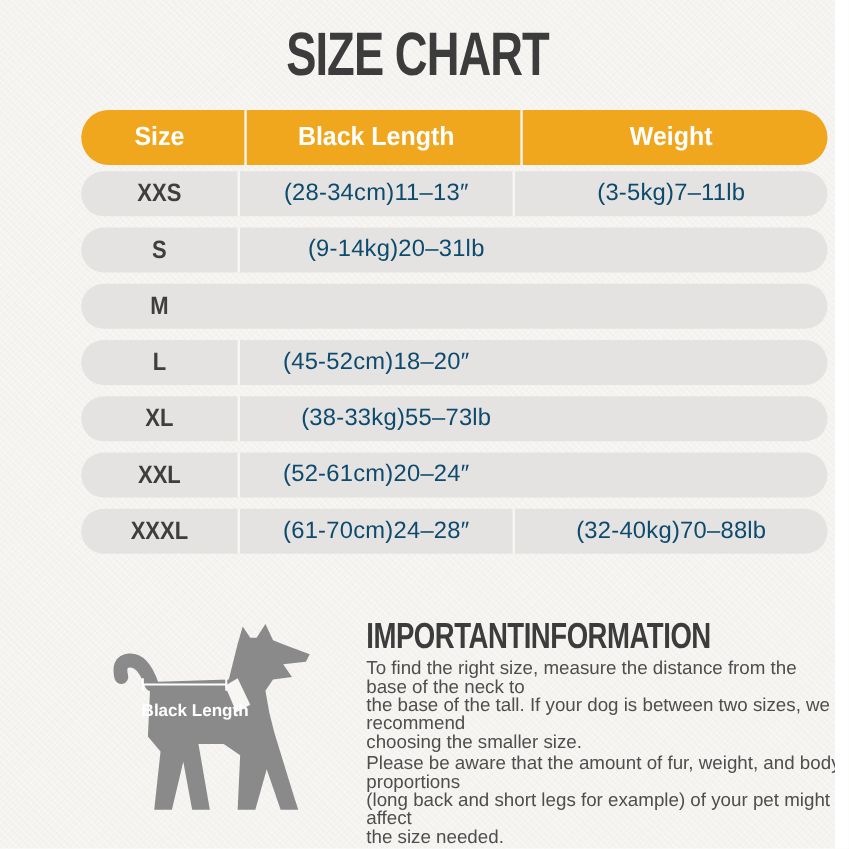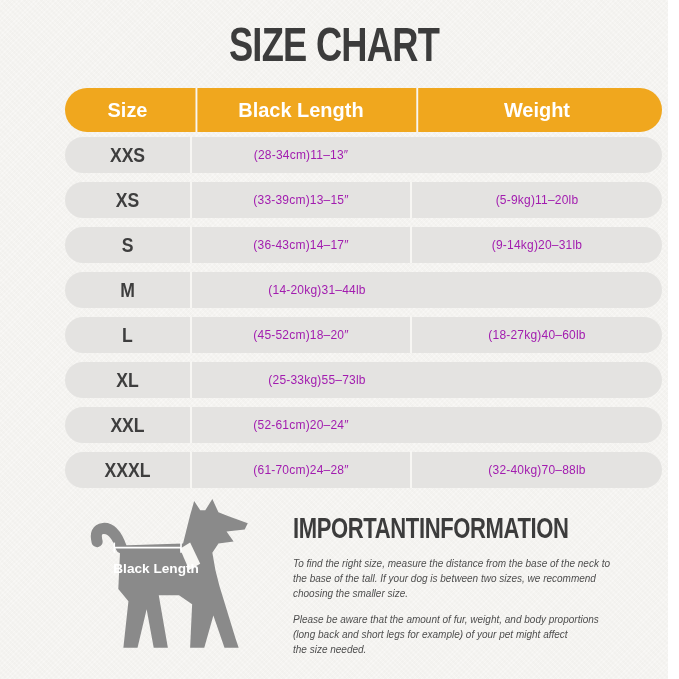--- a/index.html
+++ b/index.html
@@ -46,34 +46,33 @@
     box-sizing:border-box;height:100%;
   }
   .c1{width:125px;}
   .c2{width:220px;}
   .c3{width:252px;}
   .divl{border-left:2px solid #f7f6f3;}
   .size-cell{
     font-size:20px;font-weight:800;color:#3e3e3e;
     transform:scaleX(0.88);letter-spacing:0px;
   }
-  .data-cell{font-size:12px;color:#a21caf;letter-spacing:0.2px;}
+  .data-cell{font-size:19px;color:#0c4a6e;letter-spacing:0.2px;}
   
-  .info-block{position:absolute;left:293px;top:512px;width:380px;}
+  .info-block{position:absolute;left:293px;top:493px;width:380px;}
   .info-title{
     font-size:29px;font-weight:900;color:#3c3c3c;
     letter-spacing:-0.5px;
     transform:scaleX(0.76);transform-origin:left center;
     white-space:nowrap;
   }
   .info-para{
-    margin-top:12px;
-    font-size:10px;line-height:14.8px;color:#4e4e4e;
+    margin-top:2px;
+    font-size:15px;line-height:14.8px;color:#4e4e4e;
     white-space:pre-line;
-    font-style:italic;
   }
   
   .dog-wrap{position:absolute;left:90px;top:495px;width:180px;height:170px;}
 </style>
 </head>
 <body>
 
 <div class="page">
 
   <div class="main-title">SIZE CHART</div>
@@ -81,43 +80,36 @@
   <div class="size-table">
     <div class="thead">
       <div class="cell c1">Size</div>
       <div class="cell c2 divl">Black Length</div>
       <div class="cell c3 divl">Weight</div>
     </div>
     <div>
         <div class="trow">
           <div class="cell c1 size-cell">XXS</div>
           <div class="cell c2 data-cell divl">(28-34cm)11–13″</div>
-        </div>
-        <div class="trow">
-          <div class="cell c1 size-cell">XS</div>
-          <div class="cell c2 data-cell divl">(33-39cm)13–15″</div>
-          <div class="cell c3 data-cell divl">(5-9kg)11–20lb</div>
+          <div class="cell c3 data-cell divl">(3-5kg)7–11lb</div>
         </div>
         <div class="trow">
           <div class="cell c1 size-cell">S</div>
-          <div class="cell c2 data-cell divl">(36-43cm)14–17″</div>
           <div class="cell c3 data-cell divl">(9-14kg)20–31lb</div>
         </div>
         <div class="trow">
           <div class="cell c1 size-cell">M</div>
-          <div class="cell c3 data-cell divl">(14-20kg)31–44lb</div>
         </div>
         <div class="trow">
           <div class="cell c1 size-cell">L</div>
           <div class="cell c2 data-cell divl">(45-52cm)18–20″</div>
-          <div class="cell c3 data-cell divl">(18-27kg)40–60lb</div>
         </div>
         <div class="trow">
           <div class="cell c1 size-cell">XL</div>
-          <div class="cell c3 data-cell divl">(25-33kg)55–73lb</div>
+          <div class="cell c3 data-cell divl">(38-33kg)55–73lb</div>
         </div>
         <div class="trow">
           <div class="cell c1 size-cell">XXL</div>
           <div class="cell c2 data-cell divl">(52-61cm)20–24″</div>
         </div>
         <div class="trow">
           <div class="cell c1 size-cell">XXXL</div>
           <div class="cell c2 data-cell divl">(61-70cm)24–28″</div>
           <div class="cell c3 data-cell divl">(32-40kg)70–88lb</div>
         </div>

